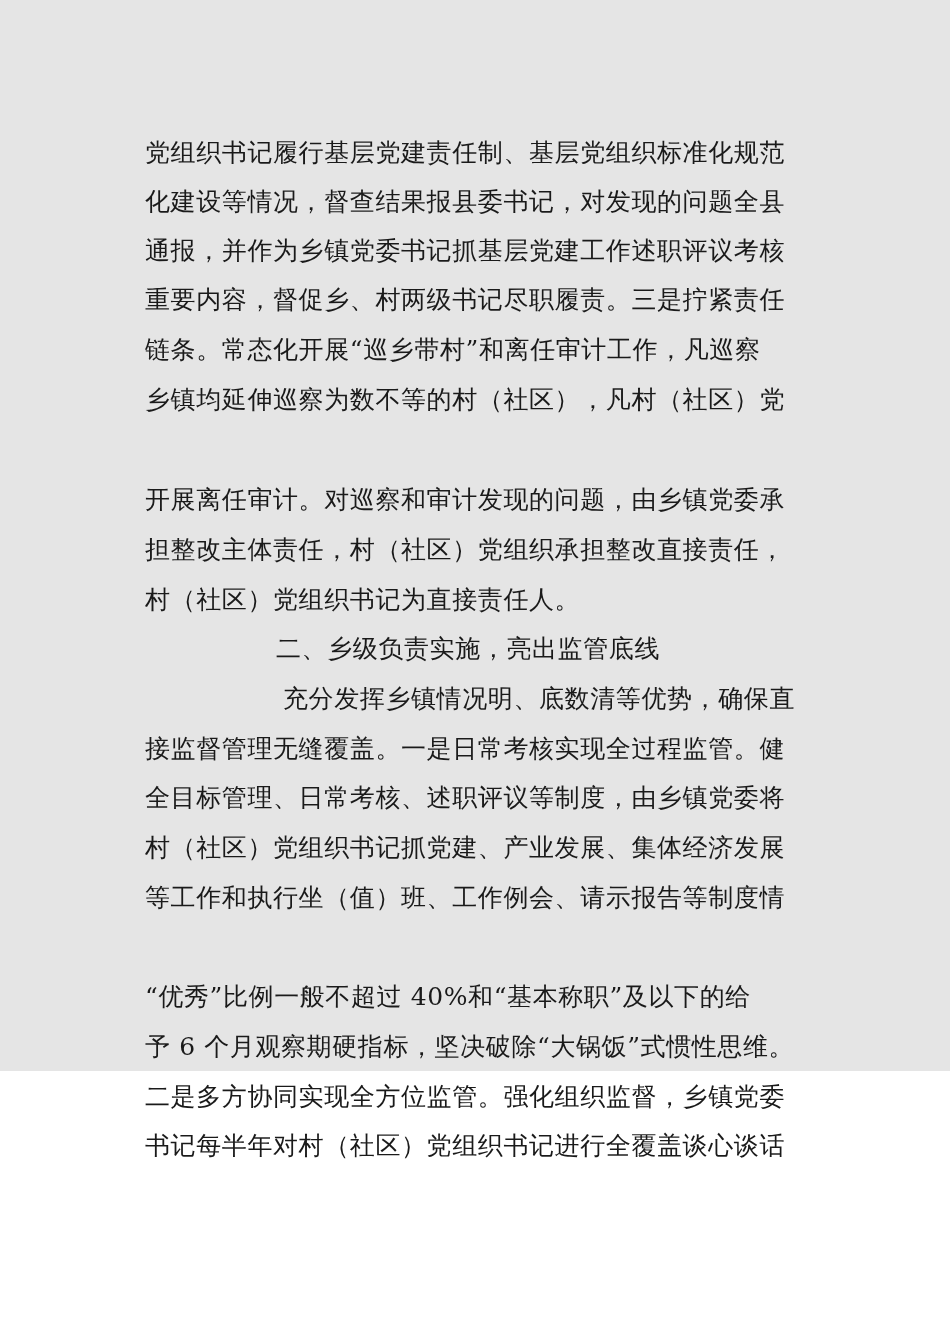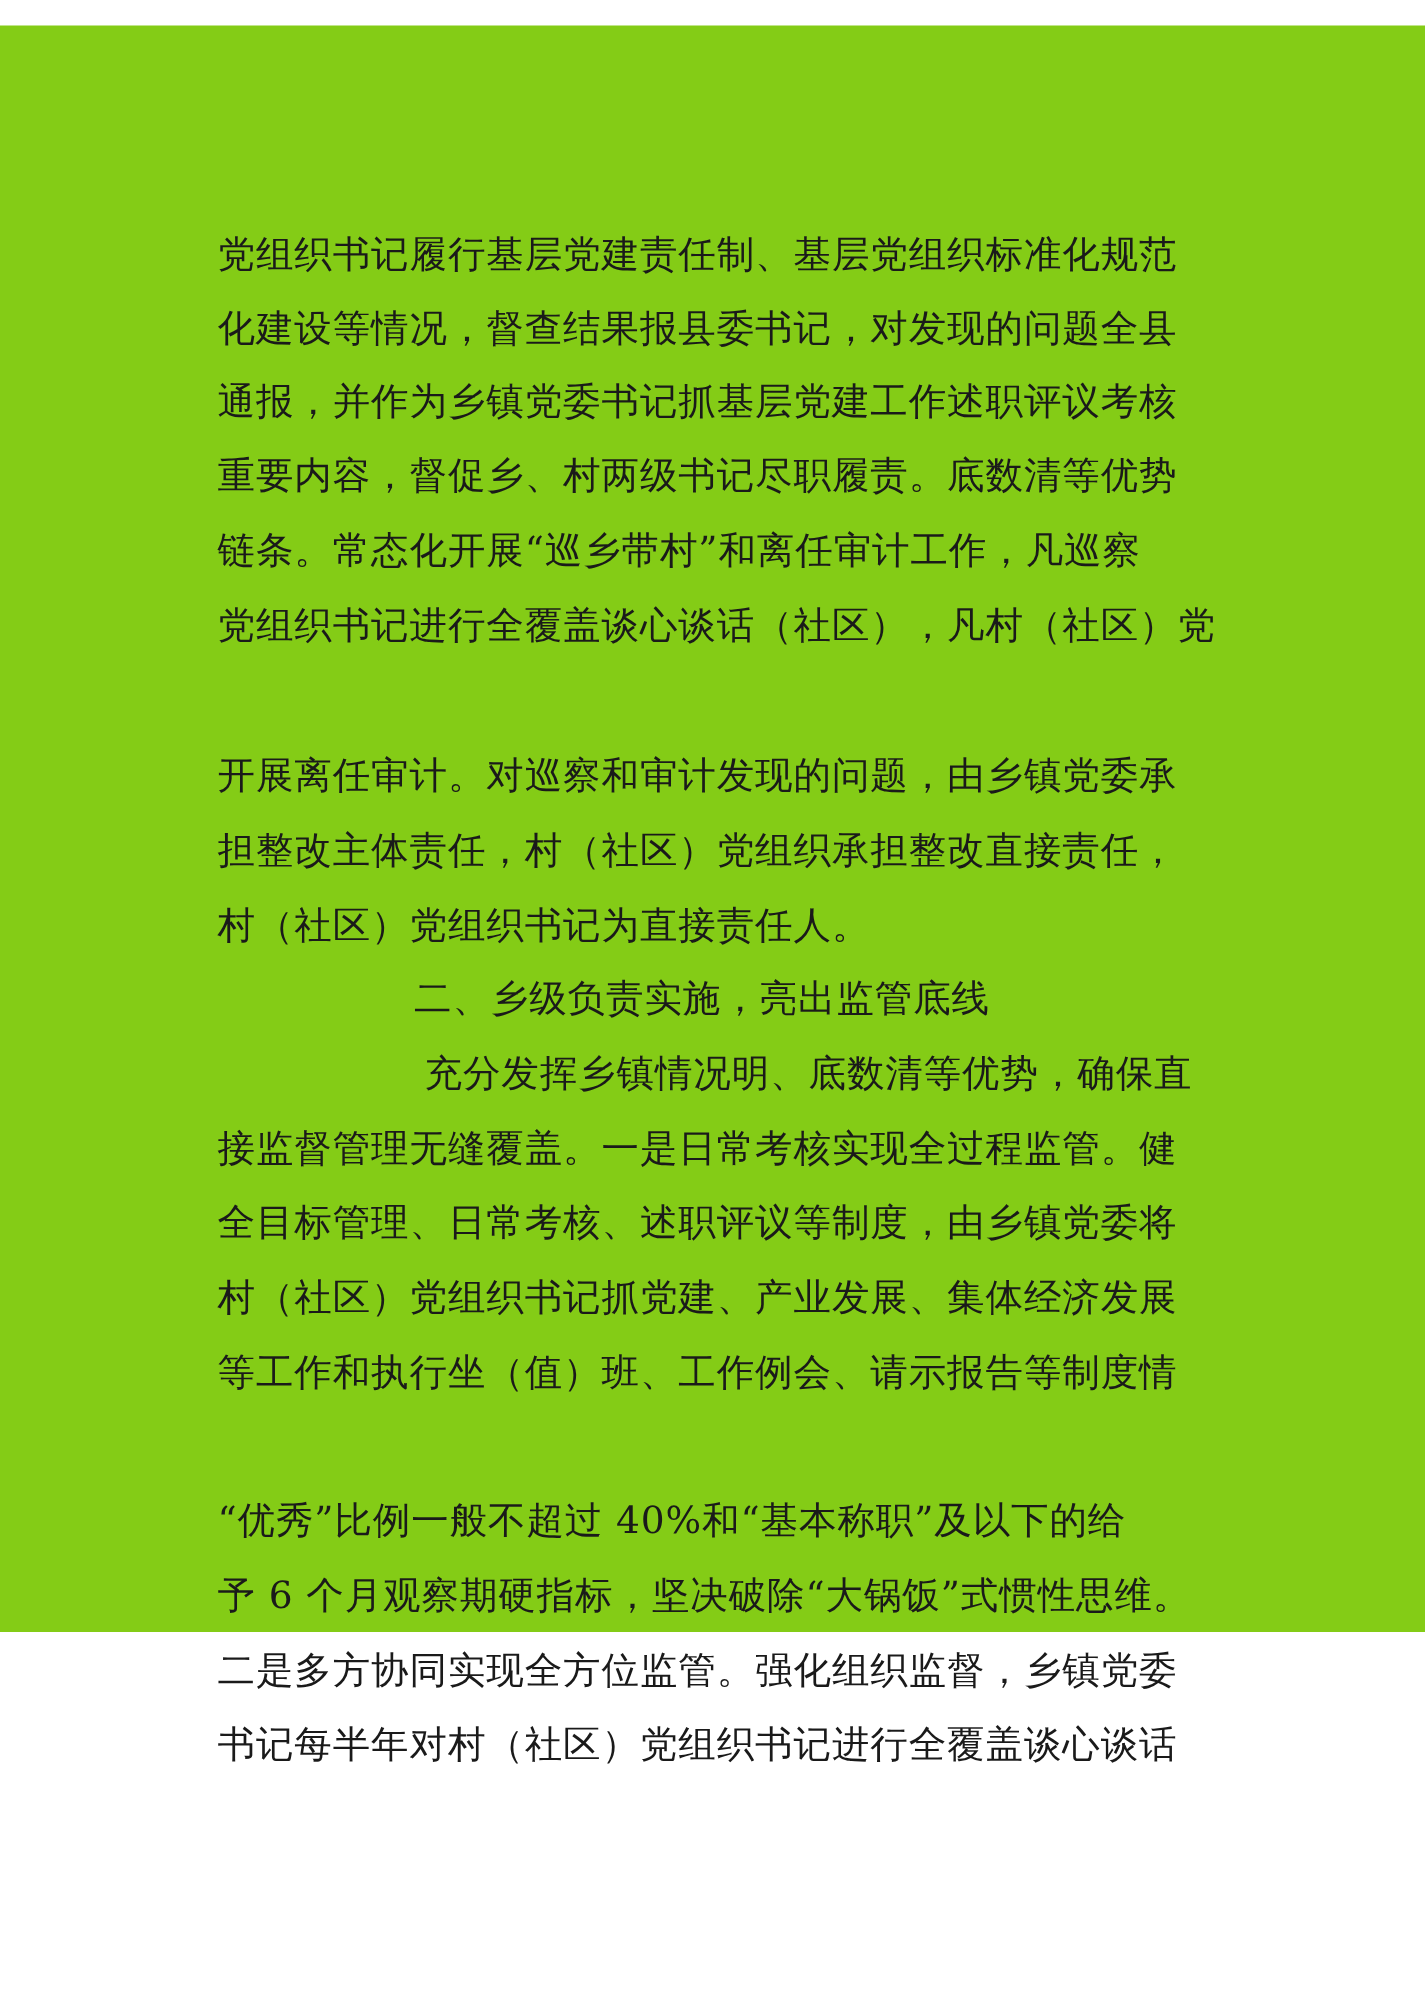--- a/index.html
+++ b/index.html
@@ -11,24 +11,24 @@
       width: 950px;
       height: 1344px;
       position: relative;
       overflow: hidden;
       font-family: "DejaVu Serif", "Liberation Serif", serif;
       color: #1a1a1a;
     }
     .page {
       position: absolute;
       left: 0;
-      top: 17px;
+      top: 0;
       width: 950px;
       height: 1071px;
-      background: #84cc16;
+      background: #e5e5e5;
     }
     .line {
       position: absolute;
       left: 145px;
       height: 40px;
       line-height: 40px;
       font-size: 25px;
       letter-spacing: 0.6px;
       white-space: nowrap;
     }
@@ -40,23 +40,23 @@
     }
   </style>
 </head>
 <body>
 
 <div class="page">
 
   <div class="line" style="top:133px">党组织书记履行基层党建责任制、基层党组织标准化规范</div>
   <div class="line" style="top:231px">通报，并作为乡镇党委书记抓基层党建工作述职评议考核</div>
   <div class="line" style="top:182px">化建设等情况，督查结果报县委书记，对发现的问题全县</div>
-  <div class="line" style="top:280px">重要内容，督促乡、村两级书记尽职履责。底数清等优势</div>
+  <div class="line" style="top:280px">重要内容，督促乡、村两级书记尽职履责。三是拧紧责任</div>
   <div class="line" style="top:330px">链条。常态化开展“巡乡带村”和离任审计工作，凡巡察</div>
-  <div class="line" style="top:380px">党组织书记进行全覆盖谈心谈话（社区），凡村（社区）党</div>
+  <div class="line" style="top:380px">乡镇均延伸巡察为数不等的村（社区），凡村（社区）党</div>
   <div class="line" style="top:480px">开展离任审计。对巡察和审计发现的问题，由乡镇党委承</div>
   <div class="line" style="top:530px">担整改主体责任，村（社区）党组织承担整改直接责任，</div>
   <div class="line" style="top:580px">村（社区）党组织书记为直接责任人。</div>
 
   <div class="line heading" style="top:629px">二、乡级负责实施，亮出监管底线</div>
 
   <div class="line indent" style="top:679px">充分发挥乡镇情况明、底数清等优势，确保直</div>
   <div class="line" style="top:729px">接监督管理无缝覆盖。一是日常考核实现全过程监管。健</div>
   <div class="line" style="top:778px">全目标管理、日常考核、述职评议等制度，由乡镇党委将</div>
   <div class="line" style="top:828px">村（社区）党组织书记抓党建、产业发展、集体经济发展</div>

